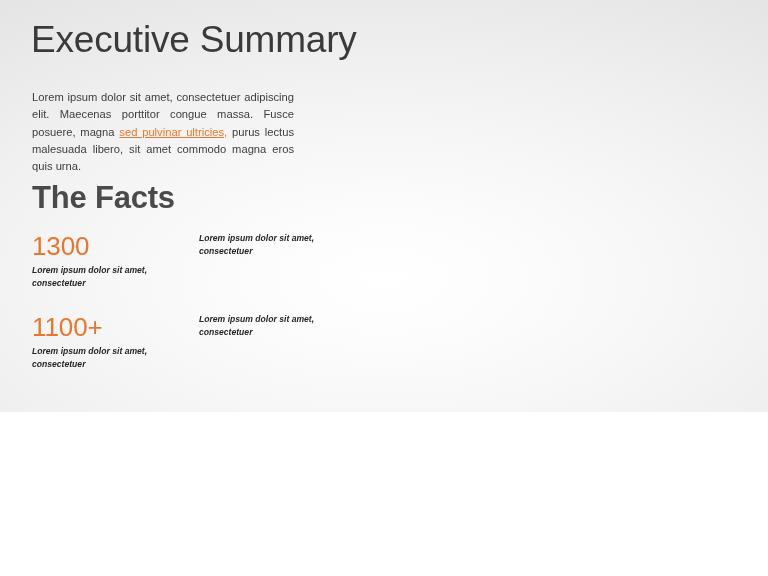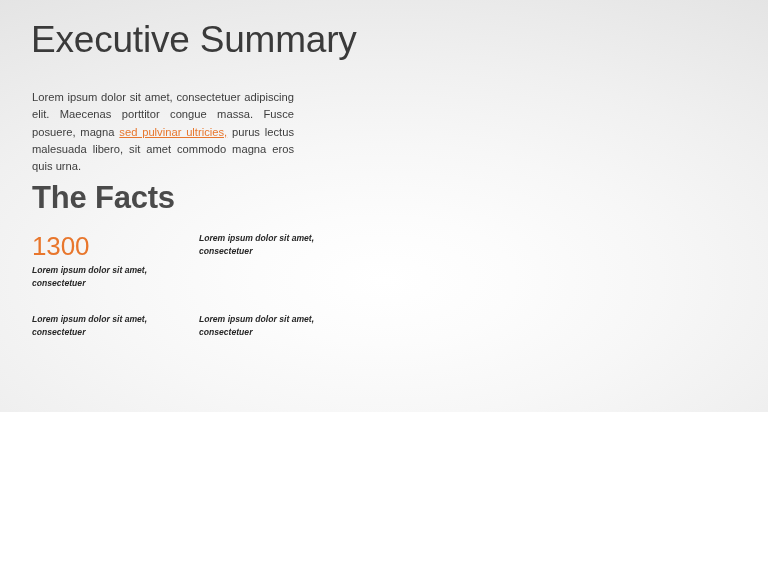--- a/index.html
+++ b/index.html
@@ -120,20 +120,21 @@
     <div class="stat-item">
       <div class="stat-value">1300</div>
       <div class="stat-caption">Lorem ipsum dolor sit amet, consectetuer</div>
     </div>
 
     <div class="stat-item">
       <div class="stat-caption">Lorem ipsum dolor sit amet, consectetuer</div>
     </div>
 
     <div class="stat-item">
+      <div class="stat-value">1100+</div>
       <div class="stat-caption">Lorem ipsum dolor sit amet, consectetuer</div>
     </div>
 
     <div class="stat-item">
       <div class="stat-caption">Lorem ipsum dolor sit amet, consectetuer</div>
     </div>
 
   </div>
 
 </div>

